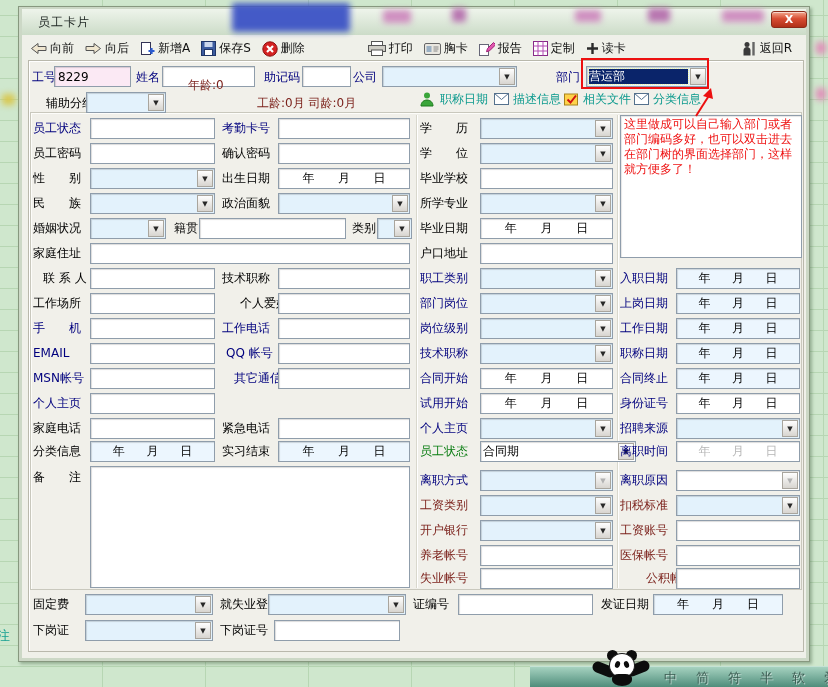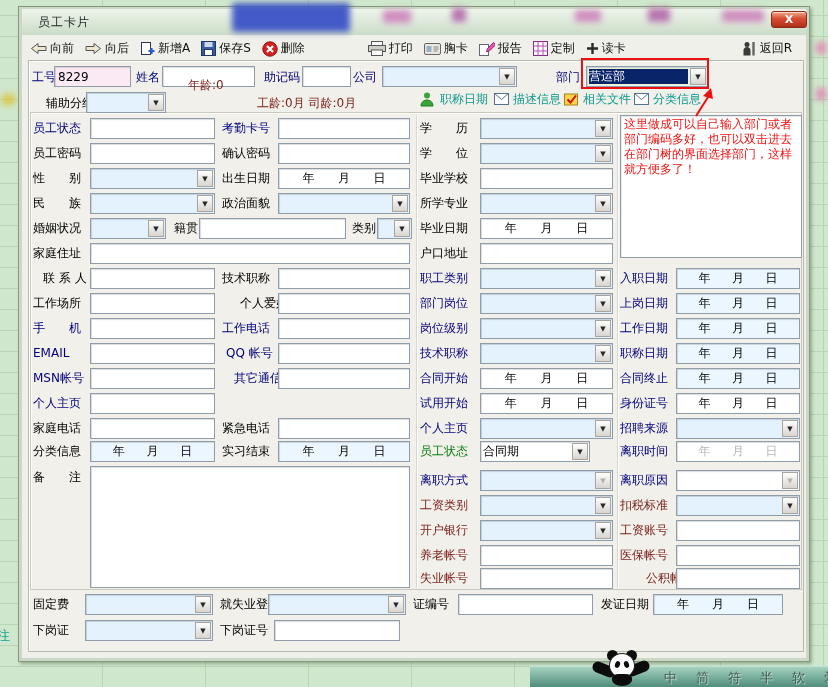--- a/index.html
+++ b/index.html
@@ -437,21 +437,21 @@
     <span>年</span>
     <span>月</span>
     <span>日</span>
   </div>
 <span class="lb c-blue" style="left:420px;top:421px">个人主页</span>
 <div class="dd" style="left:480px;top:418px;width:133px">
     <span class="val"></span>
     <span class="ar">▼</span>
   </div>
 <span class="lb c-green" style="left:420px;top:444px">员工状态</span>
-<div class="dd white" style="left:480px;top:441px;width:110px">
+<div class="dd white" style="left:480px;top:441px;width:156px">
     <span class="val">合同期</span>
     <span class="ar">▼</span>
   </div>
 <span class="lb c-blue" style="left:420px;top:473px">离职方式</span>
 <div class="dd dis" style="left:480px;top:470px;width:133px">
     <span class="val"></span>
     <span class="ar">▼</span>
   </div>
 <span class="lb c-red" style="left:420px;top:498px">工资类别</span>
 <div class="dd" style="left:480px;top:495px;width:133px">

